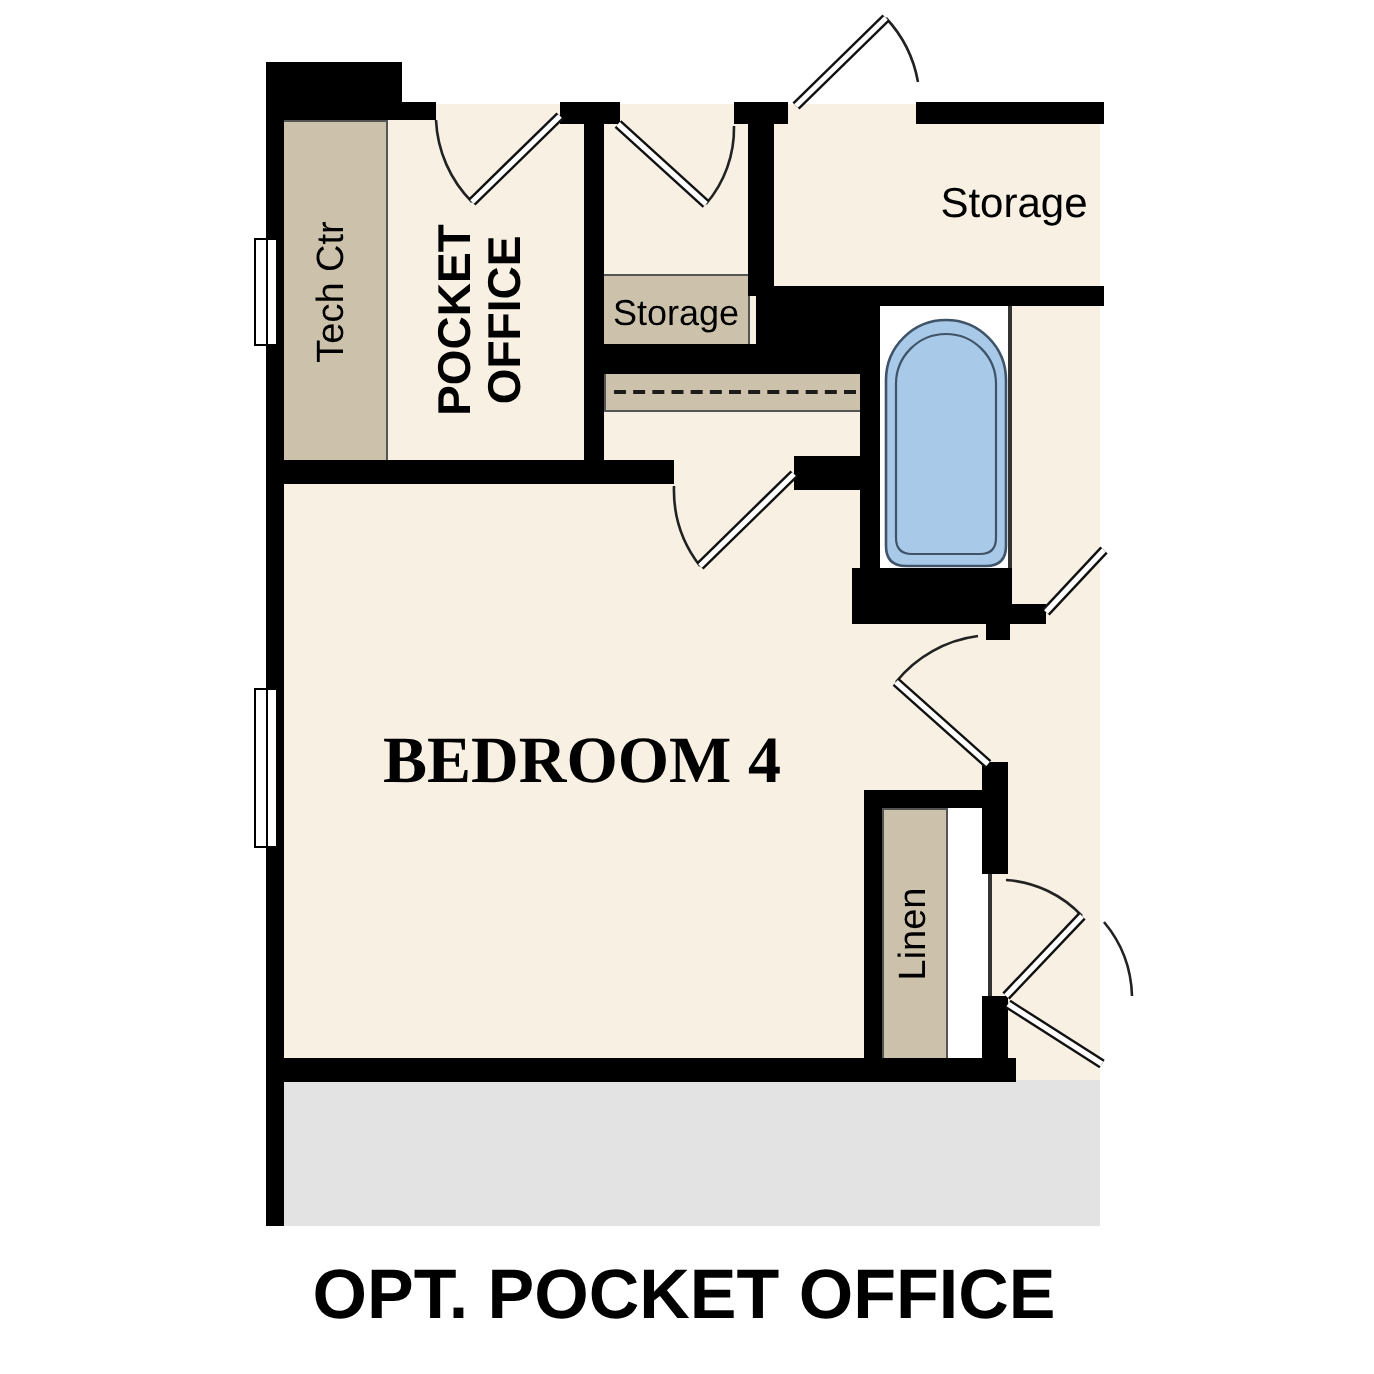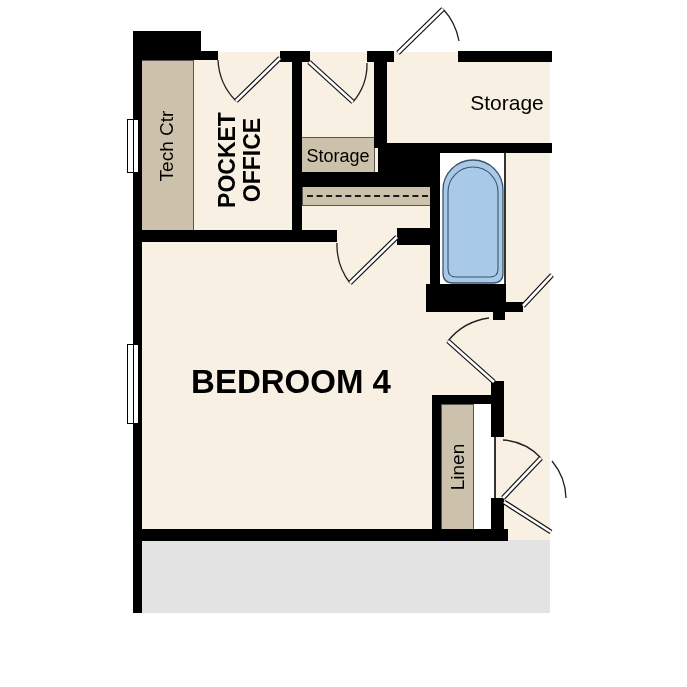--- a/index.html
+++ b/index.html
@@ -132,18 +132,19 @@
 
   <div class="label vert" style="left:240px;top:160px;font-size:23px;font-weight:bold;">
     <div>POCKET</div>
     <div>OFFICE</div>
   </div>
 
   <div class="label" style="left:338px;top:157px;font-size:18px;">Storage</div>
 
   <div class="label" style="left:507px;top:103px;font-size:21px;">Storage</div>
 
-  <div class="label" style="left:291px;top:382px;font-size:33px;font-weight:bold;">BEDROOM 4</div>
+  <div class="label" style="left:291px;top:382px;font-size:33px;font-weight:bold;font-family:Liberation Serif, serif;">BEDROOM 4</div>
 
   <div class="label vert" style="left:458px;top:467px;font-size:19px;">Linen</div>
 
+  <div class="title" style="left:342px;top:648px;font-size:35px;">OPT. POCKET OFFICE</div>
 
 </div>
 
 </body></html>

